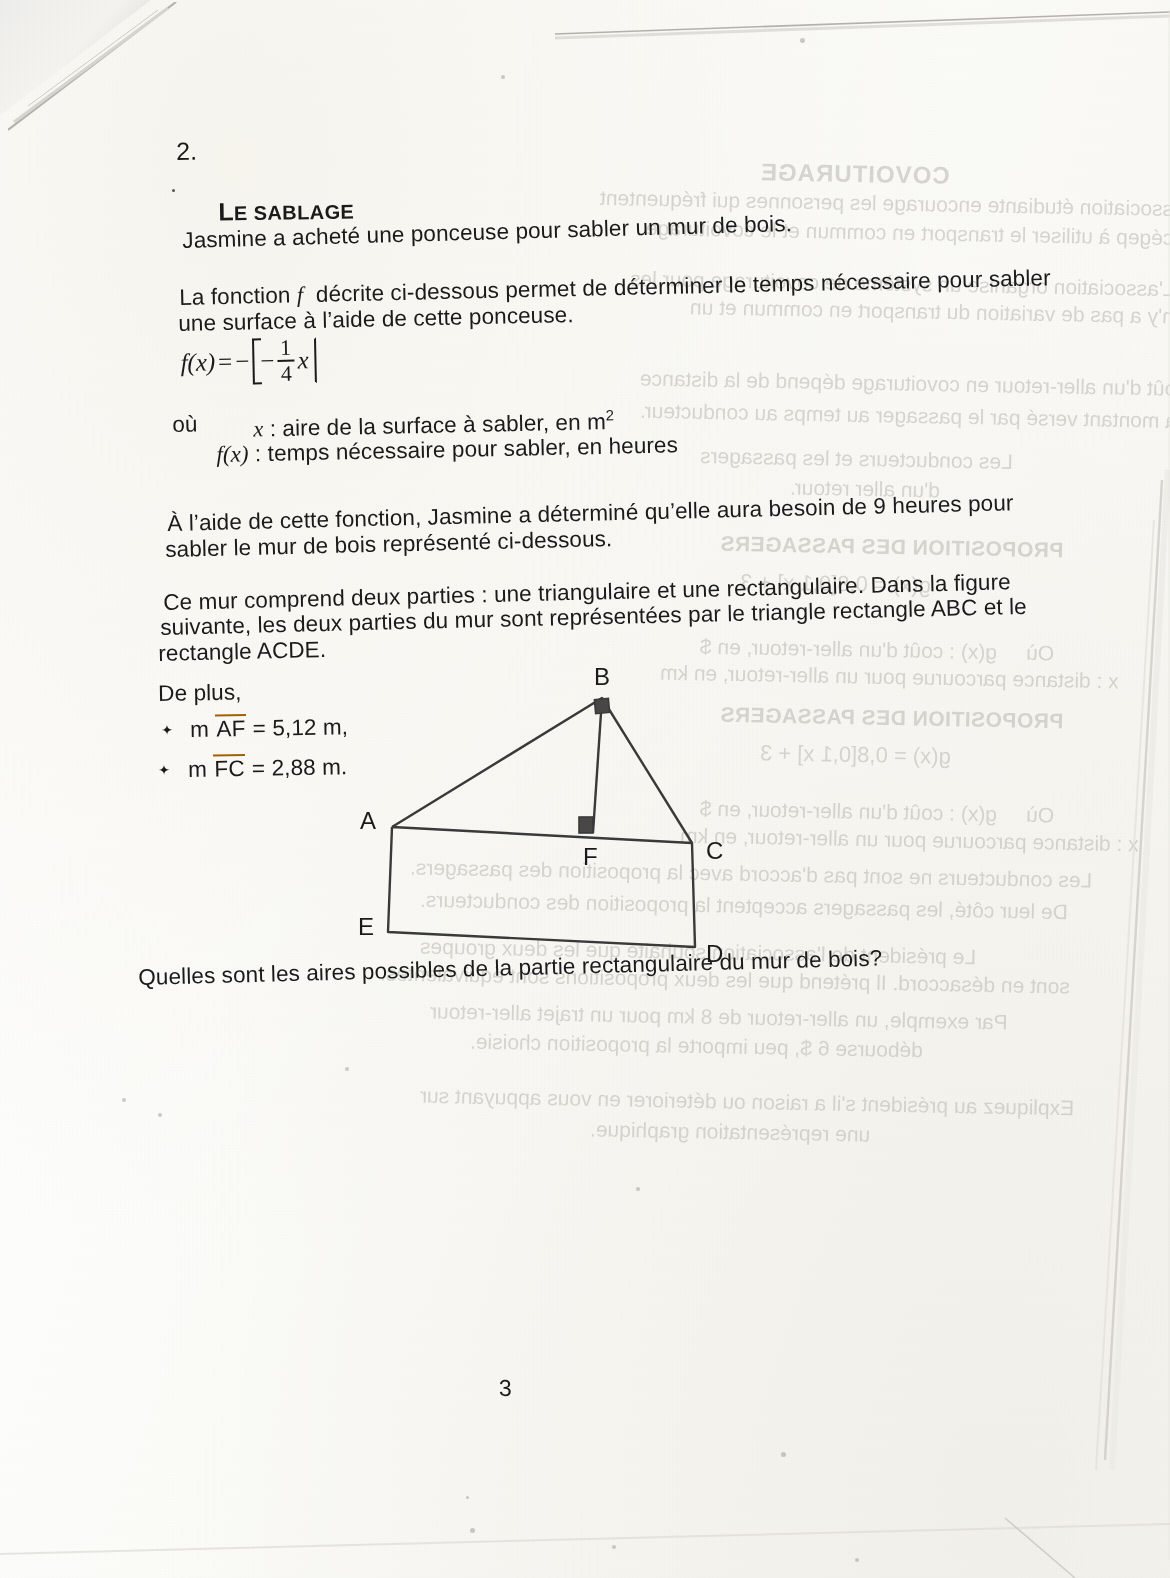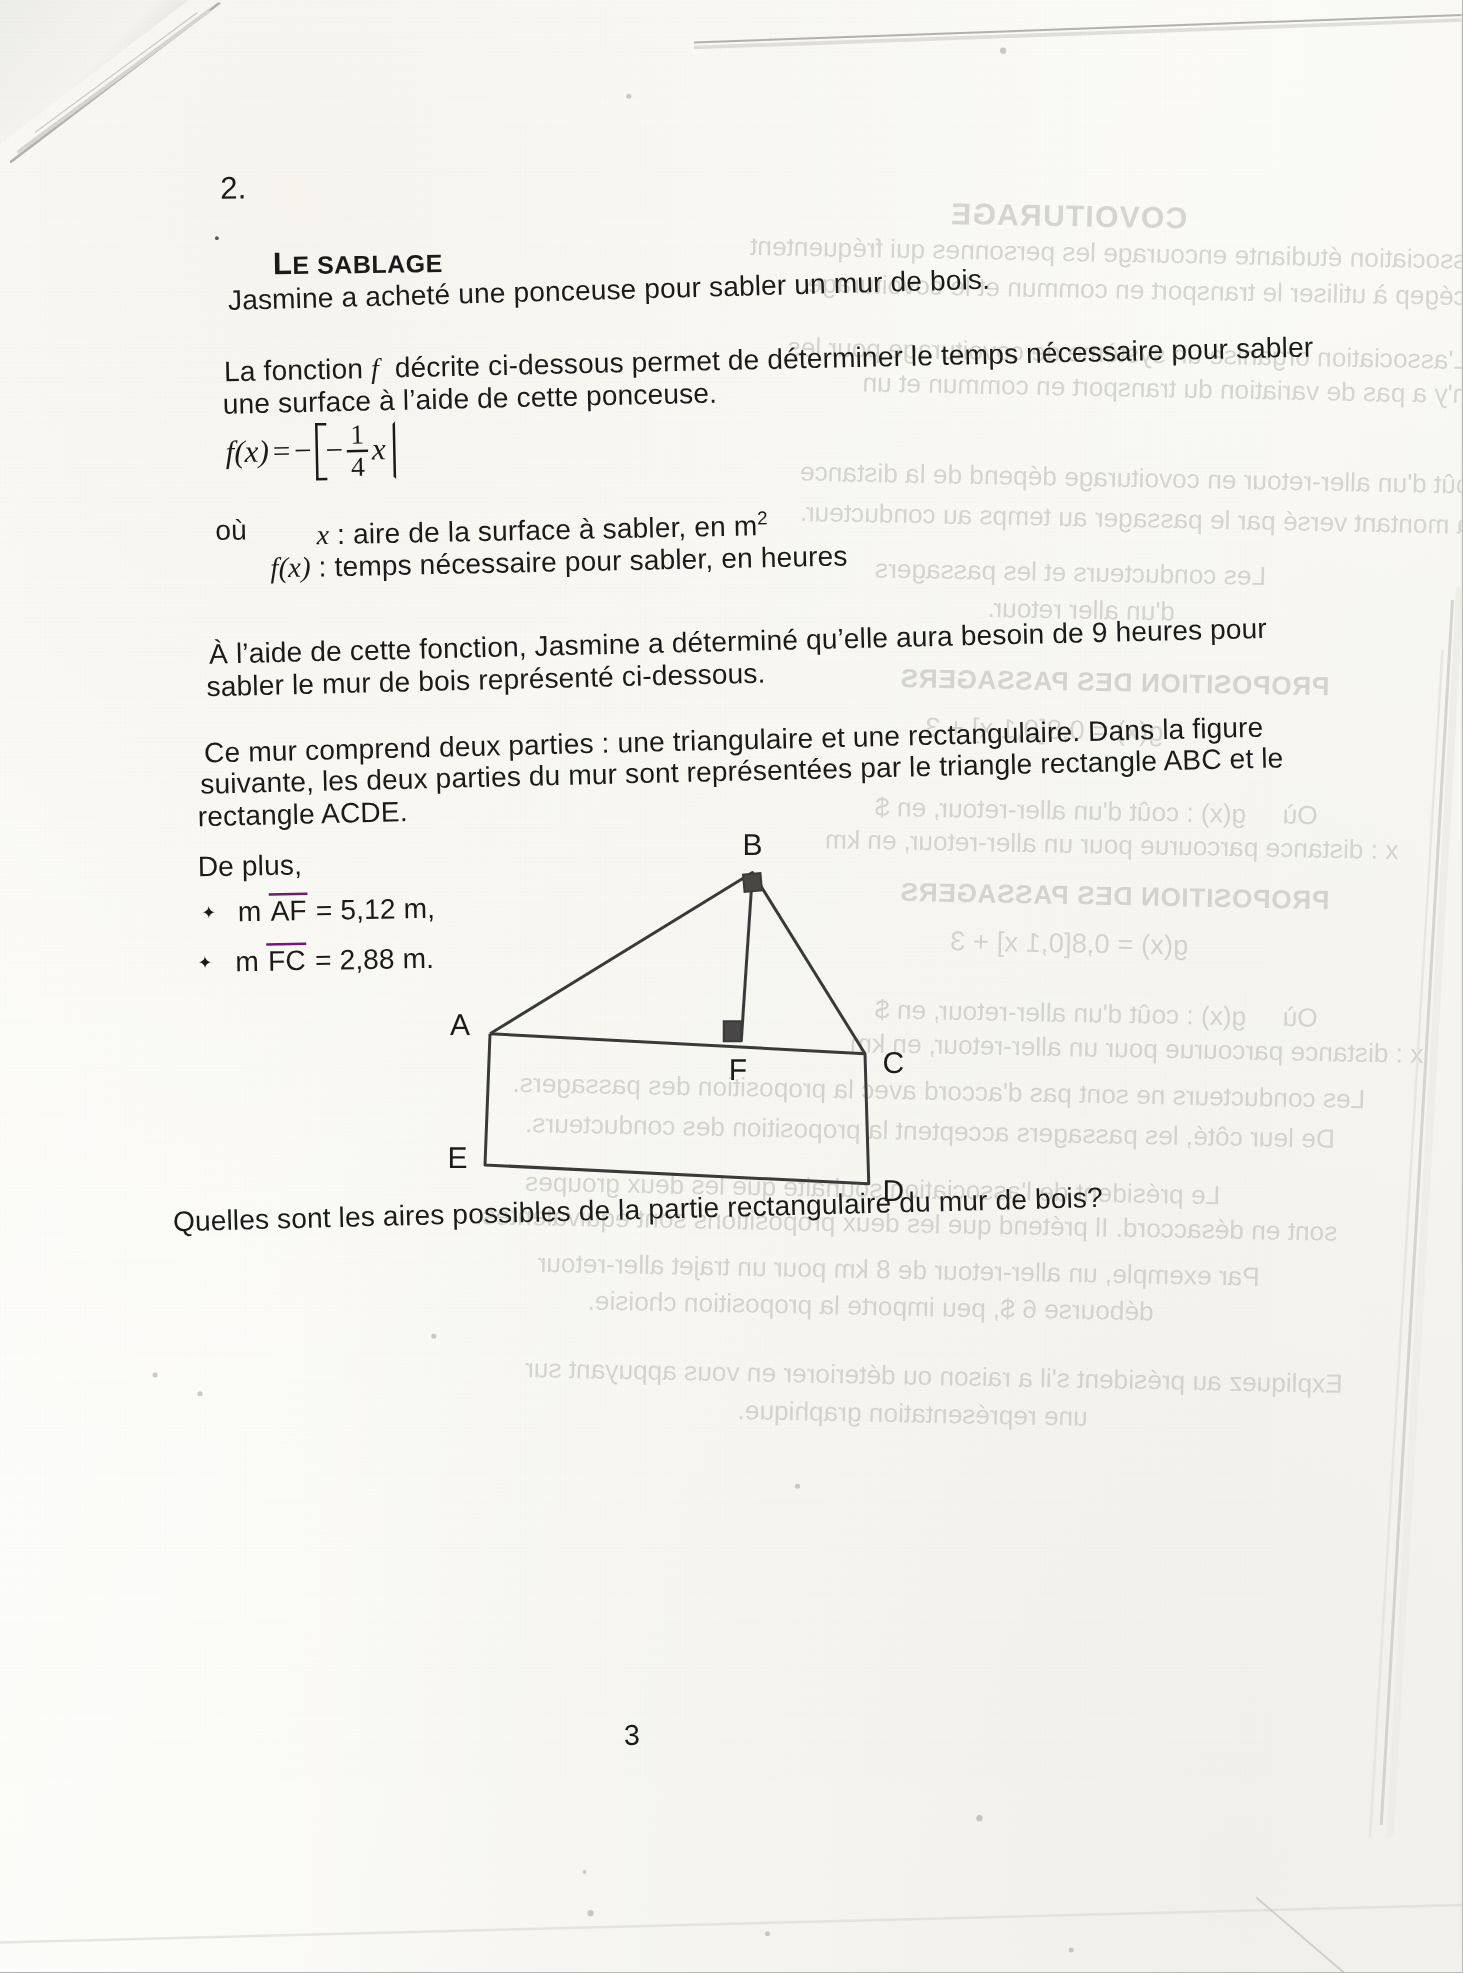--- a/index.html
+++ b/index.html
@@ -104,21 +104,21 @@
     content:"";position:absolute;height:2px;background:#1b1b1b;width:9px;
   }
   .brk2::before{right:-2px;top:-2px;}
   .brk2::after{right:-2px;bottom:-2px;}
   .frac{display:inline-flex;flex-direction:column;align-items:center;
         vertical-align:middle;margin:0 3px;line-height:1;}
   .frac .top{font-size:22px;padding-bottom:1px;}
   .frac .bar{width:17px;height:2px;background:#1b1b1b;}
   .frac .bot{font-size:22px;padding-top:1px;}
   .sup{font-size:15px;vertical-align:super;}
-  .ovl{border-top:2px solid #701a75;padding:0 1px;}
+  .ovl{border-top:2px solid #a16207;padding:0 1px;}
   
   .figure{position:absolute;left:340px;top:655px;width:420px;height:320px;}
   .figlbl{position:absolute;font-size:24px;font-family:"Liberation Sans",sans-serif;color:#1b1b1b;}
   .pagenum{position:absolute;font-size:23px;}
   .speck{position:absolute;background:#9a988f;border-radius:50%;opacity:.5;pointer-events:none;}
 </style>
 </head>
 <body>
 
 <div class="page">

